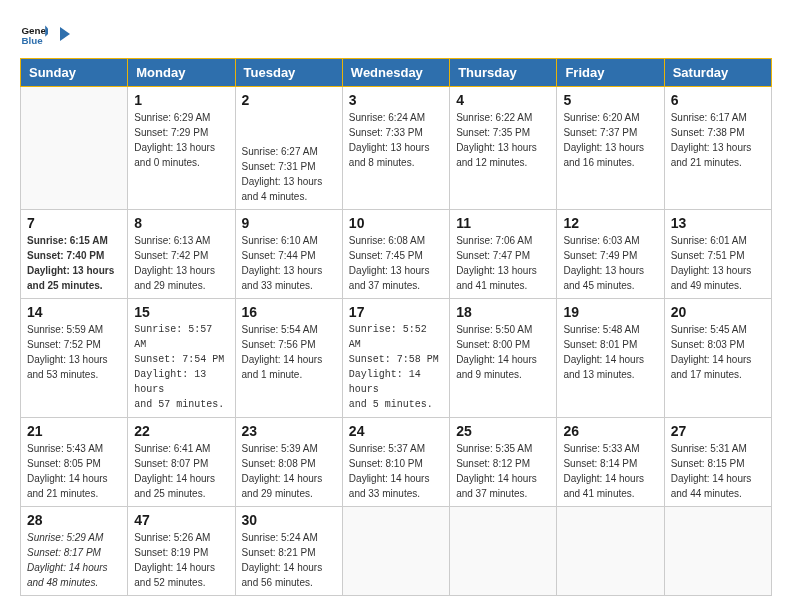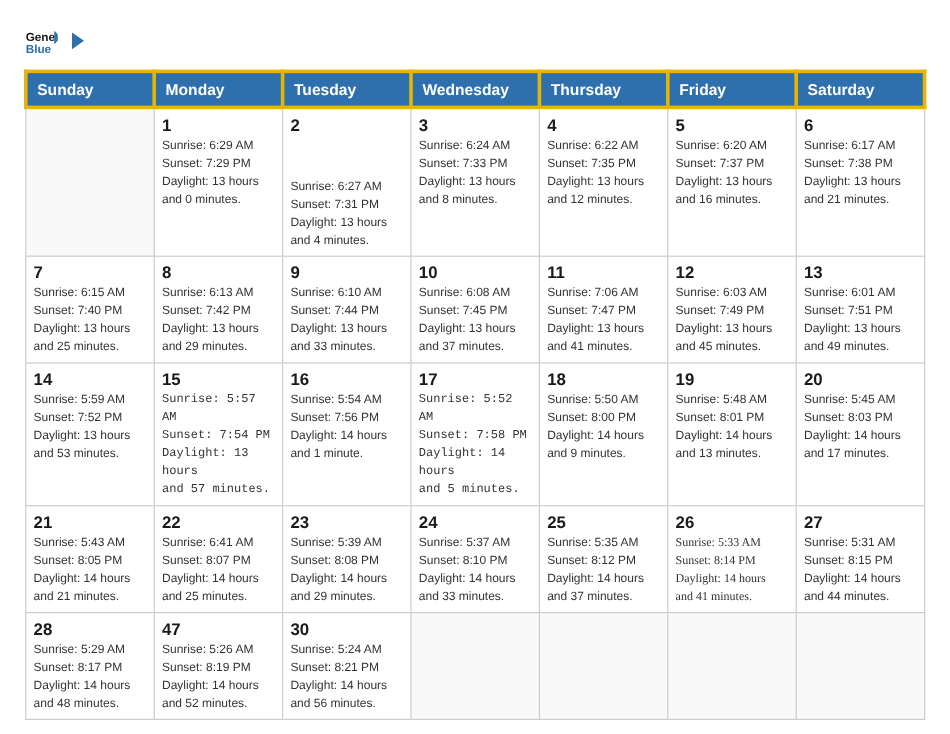--- a/index.html
+++ b/index.html
@@ -52,21 +52,21 @@
       border-collapse: collapse;
       border: 1px solid #ccc;
     }
     .calendar th {
       background-color: #2e6fad;
       color: #fff;
       font-size: 13px;
       font-weight: bold;
       padding: 6px 8px;
       text-align: left;
-      border: 3px solid #eab308;
+      border: 1px solid #eab308;
       margin-left: 20px;
     }
     .calendar td {
       border: 1px solid #ccc;
       vertical-align: top;
       padding: 5px 6px;
       width: 107px;
       min-height: 80px;
       background: #fff;
     }
@@ -168,21 +168,21 @@
           <span class="day-number">6</span>
           <div class="day-info" style="white-space: pre-line;">Sunrise: 6:17 AM
 Sunset: 7:38 PM
 Daylight: 13 hours
 and 21 minutes.</div>
         </td>
       </tr>
       <tr>
         <td>
           <span class="day-number">7</span>
-          <div class="day-info" style="white-space: pre-line;">Sunrise: 6:15 AM
+          <div class="day-info" style="white-space: pre-line; font-weight: bold;">Sunrise: 6:15 AM
 Sunset: 7:40 PM
 Daylight: 13 hours
 and 25 minutes.</div>
         </td>
         <td>
           <span class="day-number">8</span>
           <div class="day-info" style="white-space: pre-line;">Sunrise: 6:13 AM
 Sunset: 7:42 PM
 Daylight: 13 hours
 and 29 minutes.</div>
@@ -305,37 +305,37 @@
         </td>
         <td>
           <span class="day-number">25</span>
           <div class="day-info" style="white-space: pre-line;">Sunrise: 5:35 AM
 Sunset: 8:12 PM
 Daylight: 14 hours
 and 37 minutes.</div>
         </td>
         <td>
           <span class="day-number">26</span>
-          <div class="day-info" style="white-space: pre-line; font-family: Liberation Serif, serif;">Sunrise: 5:33 AM
+          <div class="day-info" style="white-space: pre-line;">Sunrise: 5:33 AM
 Sunset: 8:14 PM
 Daylight: 14 hours
 and 41 minutes.</div>
         </td>
         <td>
           <span class="day-number">27</span>
           <div class="day-info" style="white-space: pre-line;">Sunrise: 5:31 AM
 Sunset: 8:15 PM
 Daylight: 14 hours
 and 44 minutes.</div>
         </td>
       </tr>
       <tr>
         <td>
           <span class="day-number">28</span>
-          <div class="day-info" style="white-space: pre-line;">Sunrise: 5:29 AM
+          <div class="day-info" style="white-space: pre-line; font-style: italic;">Sunrise: 5:29 AM
 Sunset: 8:17 PM
 Daylight: 14 hours
 and 48 minutes.</div>
         </td>
         <td>
           <span class="day-number">47</span>
           <div class="day-info" style="white-space: pre-line;">Sunrise: 5:26 AM
 Sunset: 8:19 PM
 Daylight: 14 hours
 and 52 minutes.</div>

